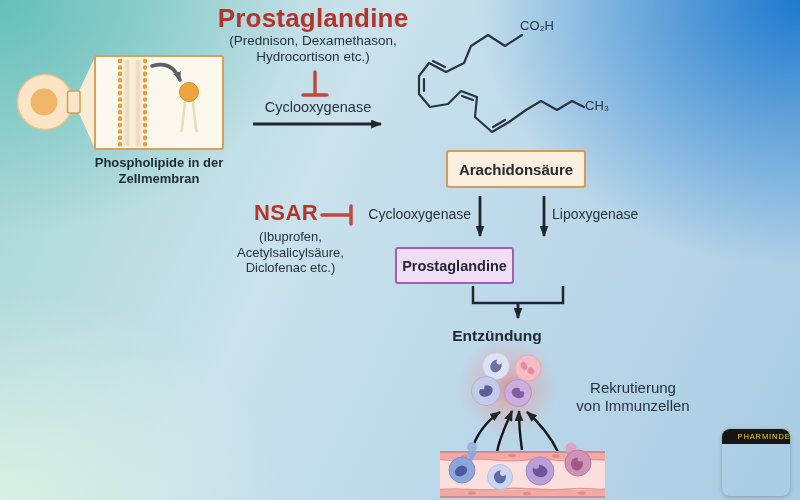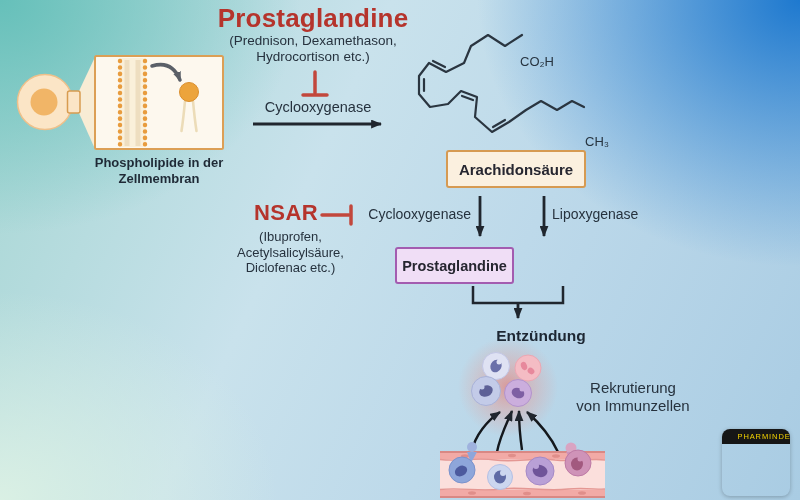--- a/index.html
+++ b/index.html
@@ -23,24 +23,24 @@
   .phospholipase{left:258px;top:99px;width:120px;font-size:14.5px;}
   .cox{left:356px;top:206px;width:115px;text-align:right;}
   .lox{left:552px;top:206px;width:115px;text-align:left;}
   .nsar-title{left:240px;top:200px;width:92px;font-size:22px;font-weight:800;color:#b5342c;letter-spacing:.4px;}
   .nsar-sub{left:213px;top:229px;width:155px;font-size:13px;line-height:15.5px;color:#26323e;font-weight:500;}
   .nsar-sub span{display:block;}
   .pbox{display:flex;align-items:center;justify-content:center;font-weight:700;color:#262630;border-radius:3px;box-sizing:border-box;}
   .box-ara{left:446px;top:150px;width:140px;height:38px;font-size:15px;background:#fbf0df;border:2.5px solid #d69a52;}
   .box-pro{left:395px;top:247px;width:119px;height:37px;font-size:14.5px;background:#f0def6;border:2.5px solid #a35cb0;}
   .box-leu{left:533px;top:247px;width:127px;height:37px;font-size:14.5px;background:#f9dee6;border:2.5px solid #b4485f;}
-  .inflammation{left:476px;top:327px;width:130px;font-size:15.5px;font-weight:800;color:#1d2733;}
+  .inflammation{left:432px;top:327px;width:130px;font-size:15.5px;font-weight:800;color:#1d2733;}
   .recruit{left:558px;top:379px;width:150px;font-size:15px;line-height:17.5px;color:#26323e;font-weight:500;}
   .recruit span{display:block;}
-  .chem-lbl{font-size:13px;color:#273440;font-weight:500;margin-top:36px;}
+  .chem-lbl{font-size:13px;color:#273440;font-weight:500;}
   .co2h{left:520px;top:18px;}
   .ch3{left:585px;top:98px;}
   .logo{left:722px;top:429px;width:68px;height:67px;border-radius:8px;overflow:hidden;box-shadow:0 1px 4px rgba(0,0,0,.25);}
   .logo-yellow{height:52px;background:#f4d400;padding:7px 0 0 7px;box-sizing:border-box;}
   .logo-yellow span{display:block;font-size:14.5px;font-weight:800;letter-spacing:.2px;line-height:1.1;color:#151515;}
   .logo-black{height:15px;background:#161616;color:#f4d400;font-size:7.5px;letter-spacing:.9px;display:flex;align-items:center;justify-content:center;font-weight:500;padding-left:22px;}
   svg.gfx{position:absolute;left:0;top:0;}
 </style>
 </head>
 <body>

